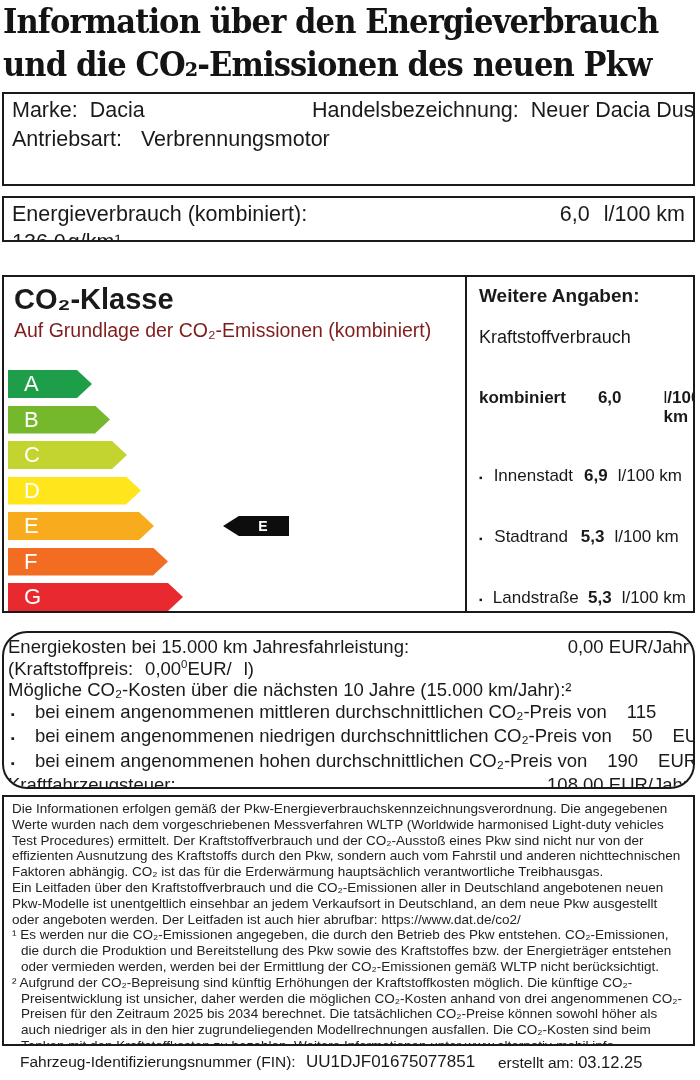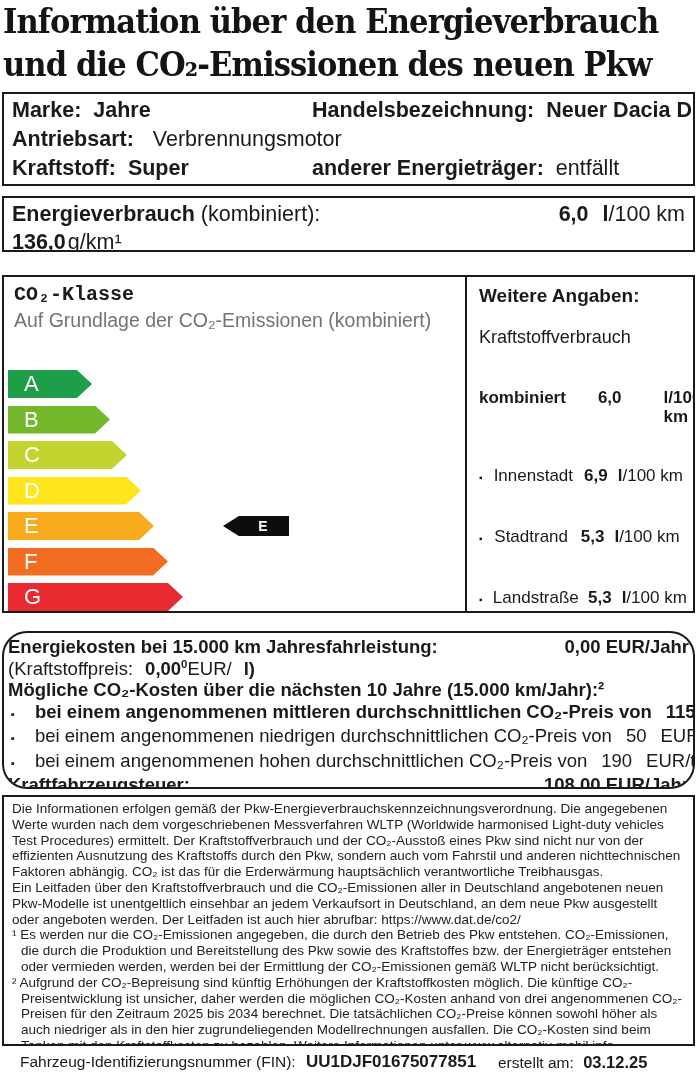--- a/index.html
+++ b/index.html
@@ -6,59 +6,59 @@
   .page{position:relative;width:700px;height:1080px;background:#fff;overflow:hidden;
         font-family:"Liberation Sans","DejaVu Sans",sans-serif;color:#1a1a1a;}
   
   .title{position:absolute;left:3px;top:0;width:700px;
          font-family:"DejaVu Serif","Liberation Serif",serif;font-weight:bold;color:#141414;}
   .title-line{display:inline-block;font-size:34px;line-height:43px;letter-spacing:-1px;
               transform:scaleX(0.9);transform-origin:left center;white-space:nowrap;}
   
   .box{position:absolute;left:2px;width:693px;border:2px solid #1a1a1a;background:#fff;
        box-sizing:border-box;overflow:hidden;}
-  .b{font-weight:bold;}
+  .b{font-weight:normal;}
   
   #box1{top:92px;height:94px;padding:2px 8px;}
   .kv-row{position:relative;line-height:29px;font-size:21.5px;white-space:nowrap;}
   .kv-col2{position:absolute;left:300px;top:0;white-space:nowrap;}
   
-  #box2{top:196px;height:56px;padding:2px 8px;text-align:center;}
+  #box2{top:196px;height:46px;padding:2px 8px;text-align:center;}
   .cons-row{display:flex;justify-content:space-between;line-height:28px;font-size:21.5px;}
   .cons-right{white-space:nowrap;}
   .gap-wide{margin-left:14px;}
   .gap-tiny{margin-left:2px;}
   
   #box3{top:275px;height:338px;padding:0;}
   .pane-left{position:absolute;left:0;top:0;width:461px;height:100%;}
   .pane-right{position:absolute;left:461px;top:0;right:0;height:100%;
               border-left:2px solid #1a1a1a;padding:6px 0 0 12px;box-sizing:border-box;}
-  .co2-heading{margin:6px 0 0 10px;font-size:20px;font-weight:bold;font-family:Liberation Mono, monospace;}
-  .co2-subheading{margin:3px 0 0 10px;font-size:19.5px;color:#737373;}
+  .co2-heading{margin:6px 0 0 10px;font-size:29px;font-weight:bold;}
+  .co2-subheading{margin:3px 0 0 10px;font-size:19.5px;color:#7f1d1d;}
   .class-arrow{position:absolute;left:4px;height:28px;color:#fff;font-size:22px;line-height:28px;
                padding-left:16px;box-sizing:border-box;
                clip-path:polygon(0 0, calc(100% - 15px) 0, 100% 50%, calc(100% - 15px) 100%, 0 100%);}
   .vehicle-arrow{position:absolute;left:219px;top:239px;width:66px;height:20px;background:#0d0d0d;
                  color:#fff;font-size:14px;font-weight:bold;line-height:20px;text-align:center;
                  padding-left:14px;box-sizing:border-box;
                  clip-path:polygon(0 50%, 24% 0, 100% 0, 100% 100%, 24% 100%);}
   .wa-heading{font-size:19px;font-weight:bold;margin-top:2px;}
   .wa-subheading{font-size:18px;font-weight:normal;margin-top:20px;}
   .wa-row{display:flex;align-items:baseline;font-size:17px;line-height:19px;padding-right:4px;}
   .wa-row.bold{font-weight:bold;gap:32px;}
   .wa-bullet{width:16px;font-size:10px;}
   .wa-label{flex:1;}
   .wa-value{width:38px;text-align:right;font-weight:bold;margin-right:10px;}
   .wa-unit{width:78px;margin-top:40px;}
   
   #box4{top:631px;height:158px;padding:3px 4px;font-size:18.5px;border-radius:25px;}
   .cost-row{display:flex;justify-content:space-between;line-height:21.5px;white-space:nowrap;}
   .cost-left{display:flex;align-items:baseline;}
   .bullet-sq{width:24px;padding-left:3px;font-size:11px;}
-  .price-num{font-weight:inherit;margin:0 14px;}
+  .price-num{font-weight:inherit;margin:0 20px;}
   .fp-gap{margin-left:12px;}
   sup.small{font-size:0.62em;vertical-align:super;line-height:0;}
   
   #box5{top:795px;height:251px;padding:4px 8px;font-size:13.5px;line-height:15.8px;color:#222;}
   #box5 p{margin:0;}
   #box5 p.footnote{padding-left:9px;text-indent:-9px;}
   
   .footer{position:absolute;left:20px;top:1051px;width:692px;font-size:15.5px;line-height:22px;white-space:nowrap;}
   .footer-right{position:absolute;left:478px;top:0;}
 </style>
@@ -68,37 +68,29 @@
 <div class="page">
 
   <div class="title">
     <span class="title-line">Information über den Energieverbrauch</span><br>
     <span class="title-line">und die CO₂-Emissionen des neuen Pkw</span>
   </div>
 
   <div class="box" id="box1">
     <div class="kv-row">
       <span class="b">Marke:</span>
-      <span class="b" style="margin-left:6px;">Jahre</span>
+      <span class="b" style="margin-left:6px;">Dacia</span>
       <span class="kv-col2">
         <span class="b">Handelsbezeichnung:</span>
         <span class="b" style="margin-left:6px;">Neuer Dacia Duster</span>
       </span>
     </div>
     <div class="kv-row">
       <span class="b">Antriebsart:</span>
       <span style="margin-left:13px;">Verbrennungsmotor</span>
-    </div>
-    <div class="kv-row">
-      <span class="b">Kraftstoff:</span>
-      <span class="b" style="margin-left:6px;">Super</span>
-      <span class="kv-col2">
-        <span class="b">anderer Energieträger:</span>
-        <span style="margin-left:6px;">entfällt</span>
-      </span>
     </div>
   </div>
 
   <div class="box" id="box2">
     <div class="cons-row">
       <span>
         <span class="b">Energieverbrauch</span><span> (kombiniert):</span>
       </span>
       <span class="cons-right">
         <span class="b">6,0</span><span class="gap-wide"><span class="b">l</span><span>/100 km</span></span>
@@ -211,17 +203,17 @@
     <p>Ein Leitfaden über den Kraftstoffverbrauch und die CO₂-Emissionen aller in Deutschland angebotenen neuen Pkw-Modelle ist unentgeltlich einsehbar an jedem Verkaufsort in Deutschland, an dem neue Pkw ausgestellt oder angeboten werden. Der Leitfaden ist auch hier abrufbar:  https://www.dat.de/co2/</p>
     <p class="footnote">¹ Es werden nur die CO₂-Emissionen angegeben, die durch den Betrieb des Pkw entstehen. CO₂-Emissionen, die durch die Produktion und Bereitstellung des Pkw sowie des Kraftstoffes bzw. der Energieträger entstehen oder vermieden werden, werden bei der Ermittlung der CO₂-Emissionen gemäß WLTP nicht berücksichtigt.</p>
     <p class="footnote">² Aufgrund der CO₂-Bepreisung sind künftig Erhöhungen der Kraftstoffkosten möglich. Die künftige CO₂-Preisentwicklung ist unsicher, daher werden die möglichen CO₂-Kosten anhand von drei angenommenen CO₂-Preisen für den Zeitraum 2025 bis 2034 berechnet. Die tatsächlichen CO₂-Preise können sowohl höher als auch niedriger als in den hier zugrundeliegenden Modellrechnungen ausfallen. Die CO₂-Kosten sind beim Tanken mit den Kraftstoffkosten zu bezahlen. Weitere Informationen unter www.alternativ-mobil.info.</p>
   </div>
 
   <div class="footer">
     <span>Fahrzeug-Identifizierungsnummer (FIN):</span>
     <span class="b" style="margin-left:6px;font-size:17px;">UU1DJF01675077851</span>
     <span class="footer-right">
       <span>erstellt am:</span>
-      <span class="b" style="margin-left:5px;font-size:16.5px;">03.12.25</span>
+      <span class="b" style="font-size:16.5px;">03.12.25</span>
     </span>
   </div>
 
 </div>
 
 </body></html>

